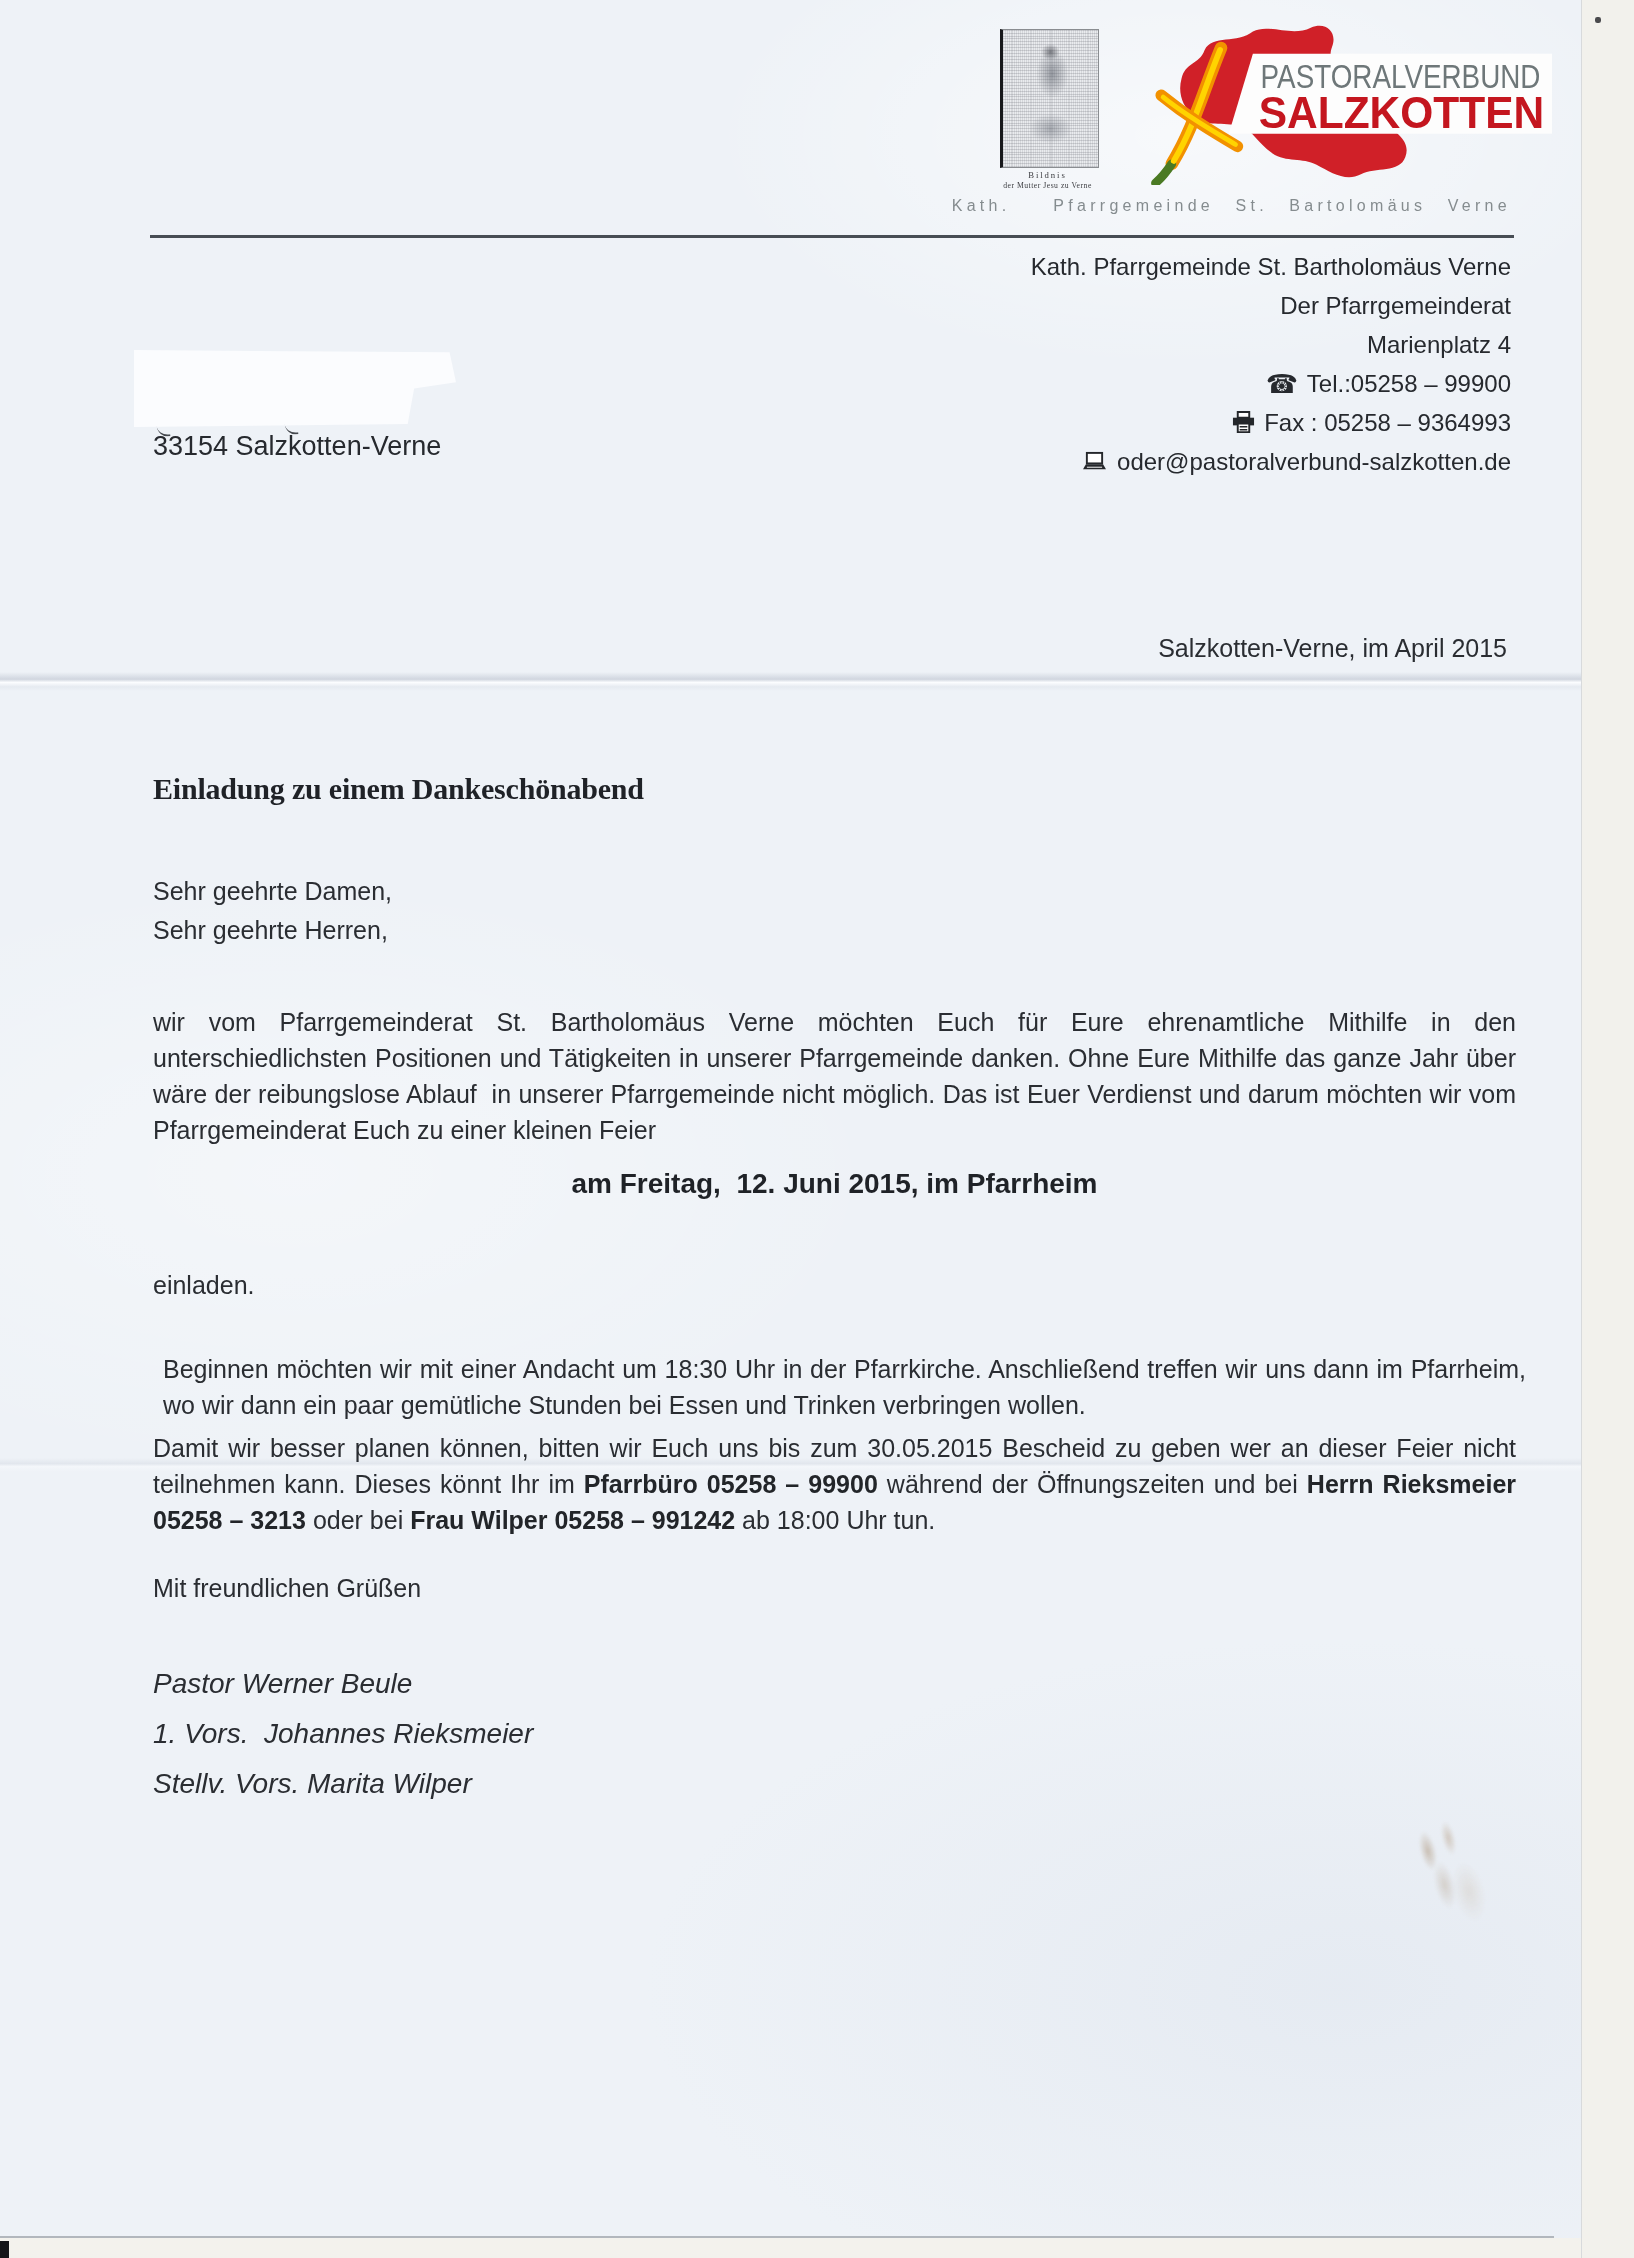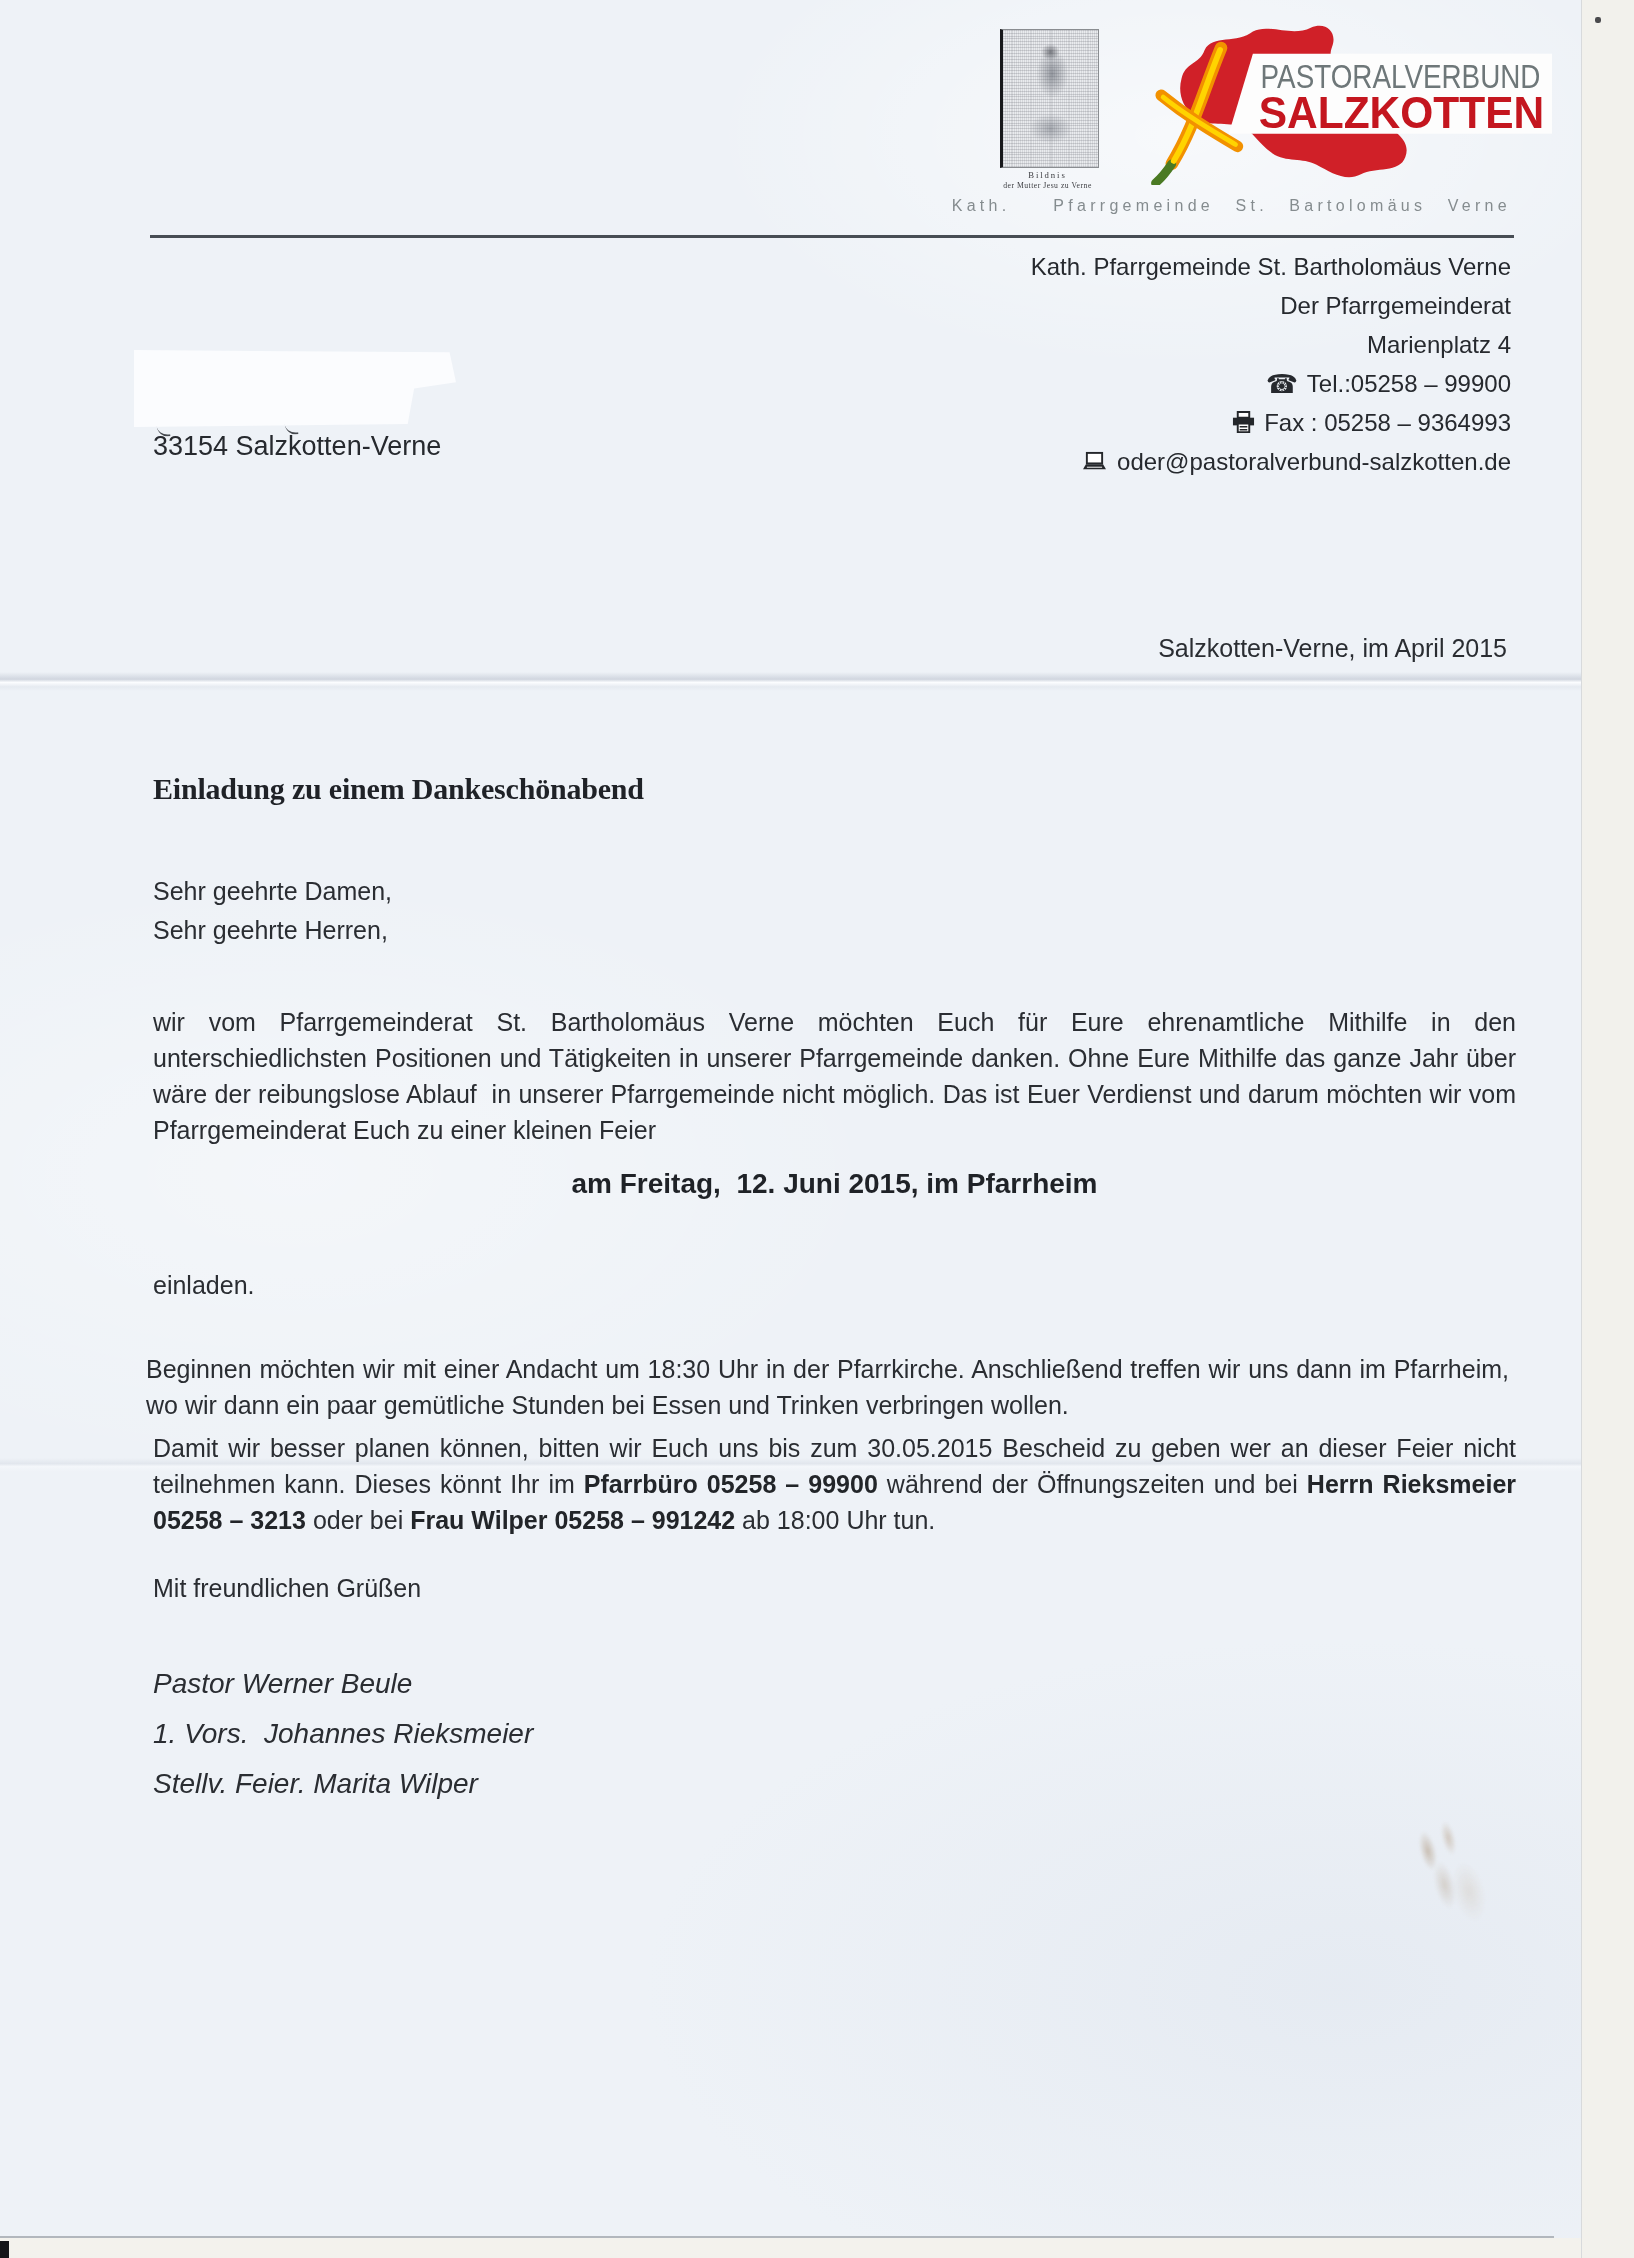--- a/index.html
+++ b/index.html
@@ -64,21 +64,21 @@
   .dateline { right:128px; top:634px; font-size:25px; white-space:nowrap; }
 
   
   .subject { left:153px; top:772px; font-size:30px; font-weight:bold; color:#1f2227; letter-spacing:-0.2px;font-family:Liberation Serif, serif; }
   .salutation { left:153px; top:872px; font-size:25px; line-height:39px; }
   .para { font-size:25px; line-height:36px; color:#2a2d32; }
   .justify { text-align:justify; }
   .p1 { left:153px; top:979px; width:1363px; }
   .event-line { left:153px; top:1168px; width:1363px; text-align:center; font-size:28px; font-weight:bold; color:#1f2227; }
   .p2 { left:153px; top:1242px; }
-  .p3 { left:146px; top:1326px; width:1363px; }
+  .p3 { left:163px; top:1326px; width:1363px; }
   .p4 { left:153px; top:1405px; width:1363px; }
   .p4 b { color:#222529; }
   .closing { left:153px; top:1574px; font-size:25px; }
   .signatures { left:153px; top:1659px; font-style:italic; font-size:28px; line-height:50px; color:#2a2d32; }
 
   
   .crease-1 {
     left:0; top:672px; width:1581px; height:19.3px;
     background:linear-gradient(to bottom, rgba(184,191,204,0) 0%, rgba(184,191,204,0.55) 38%, rgba(252,253,255,0.95) 55%, rgba(184,191,204,0.15) 78%, rgba(184,191,204,0) 100%);
   }
@@ -187,17 +187,17 @@
 
   <p class="abs para justify p3">Beginnen möchten wir mit einer Andacht um 18:30 Uhr in der Pfarrkirche. Anschließend treffen wir uns dann im Pfarrheim, wo wir dann ein paar gemütliche Stunden bei Essen und Trinken verbringen wollen.</p>
 
   <p class="abs para justify p4"><span>Damit wir besser planen können, bitten wir Euch uns bis zum 30.05.2015 Bescheid zu geben wer an dieser Feier nicht teilnehmen kann. Dieses könnt Ihr im </span><b>Pfarrbüro 05258 – 99900</b><span> während der Öffnungszeiten und bei </span><b>Herrn Rieksmeier 05258 – 3213</b><span> oder bei </span><b>Frau Wilper 05258 – 991242</b><span> ab 18:00 Uhr tun.</span></p>
 
   <div class="abs closing">Mit freundlichen Grüßen</div>
 
   <div class="abs signatures">
     <div>Pastor Werner Beule</div>
     <div>1. Vors.&nbsp; Johannes Rieksmeier</div>
-    <div>Stellv. Feier. Marita Wilper</div>
+    <div>Stellv. Vors. Marita Wilper</div>
   </div>
 
 </div>
 
 
 </body></html>

